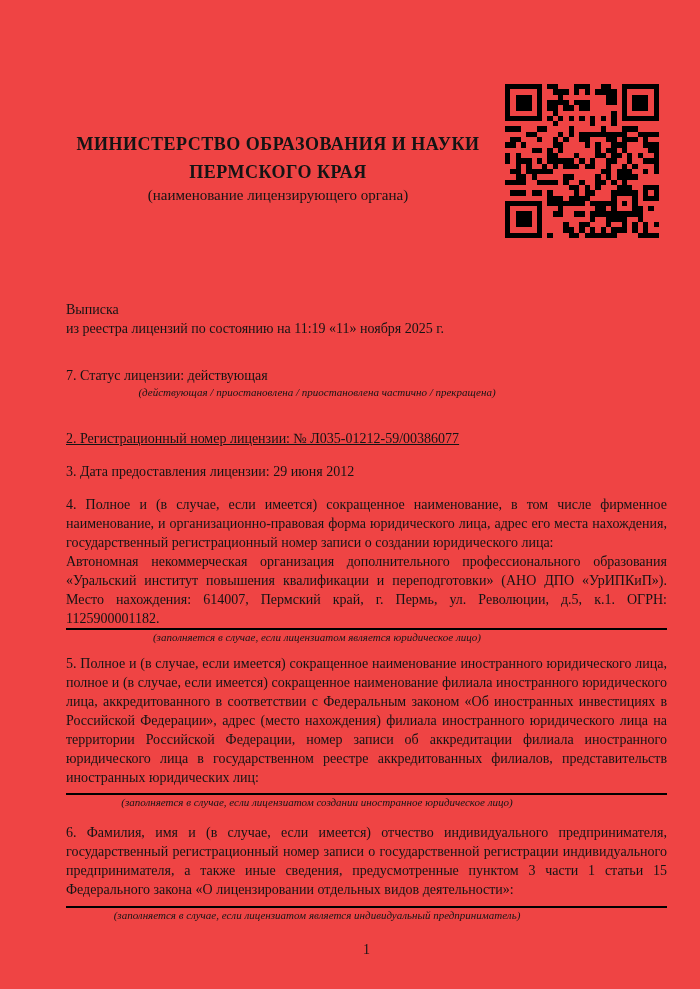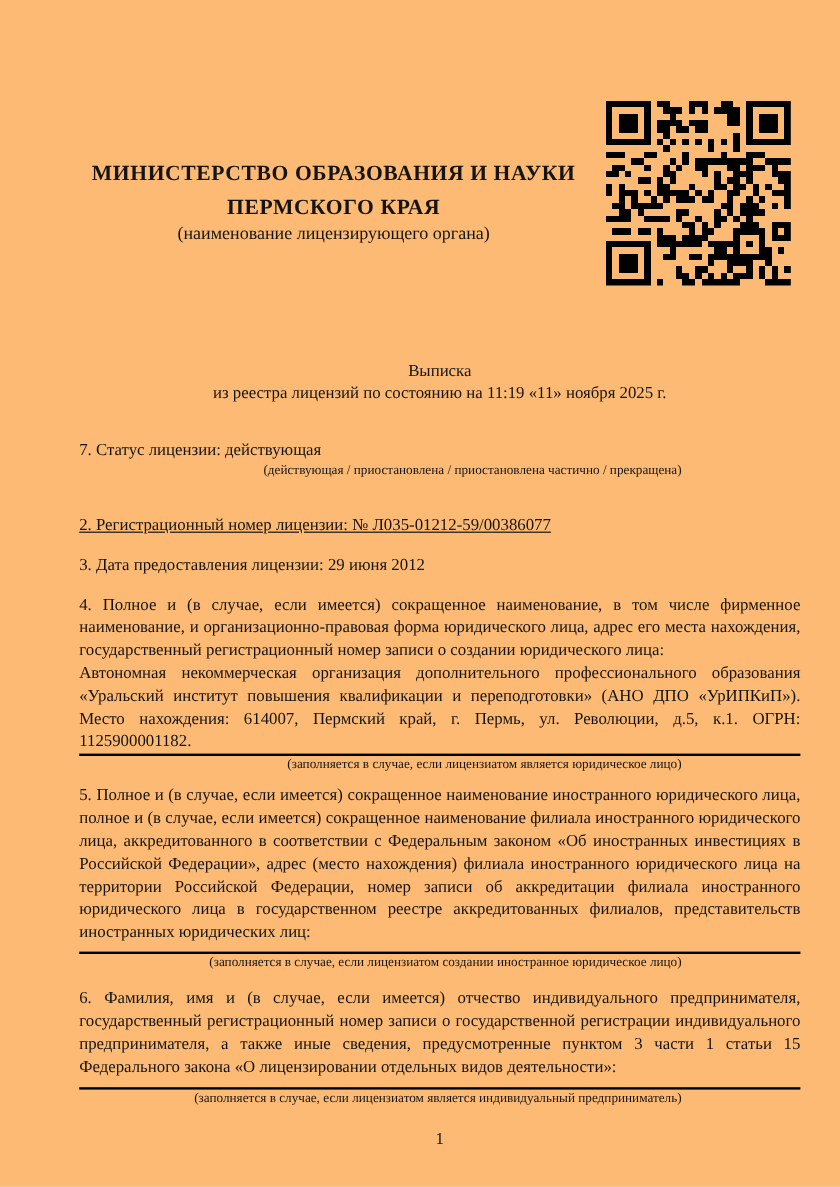--- a/index.html
+++ b/index.html
@@ -5,21 +5,21 @@
   html,body{margin:0;padding:0;}
   body{
     background:#ffffff;
     font-family:"Liberation Serif","DejaVu Serif",serif;
     color:#141414;
   }
   .page{
     position:relative;
     width:700px;
     height:989px;
-    background:#fdba74;
+    background:#ef4444;
     overflow:hidden;
   }
   .content{
     position:absolute;
     left:66px;
     top:0;
     width:601px;
     font-size:14px;
     line-height:19px;
   }
@@ -45,21 +45,20 @@
     position:absolute;
     left:505px;
     top:84px;
     width:154px;
     height:154px;
   }
   .qr-box svg{display:block;width:154px;height:154px;}
   
   .doc-title{
     margin-top:98px;
-    text-align:center;
   }
   
   .item-1{margin-top:28px;}
   .item-2{margin-top:30px;text-decoration:underline;}
   .item-3{margin-top:14px;}
   .item-4q{margin-top:14px;text-align:justify;}
   .item-4a{text-align:justify;}
   .item-5q{margin-top:10px;text-align:justify;}
   .item-6q{margin-top:14px;text-align:justify;}
   .item-7{margin-top:24px;}
@@ -68,23 +67,24 @@
     border:none;
     border-top:2px solid #000000;
     margin:0;
     width:601px;
   }
   .fill-line.after-5{margin-top:6px;}
   .fill-line.after-6{margin-top:7px;}
   
   .small-caption{
     width:502px;
-    text-align:right;
+    text-align:center;
     font-size:11px;
     line-height:14px;
+    font-style:italic;
   }
   .page-number{
     margin-top:18px;
     text-align:center;
   }
 </style>
 </head>
 <body>
 
 <div class="page">

